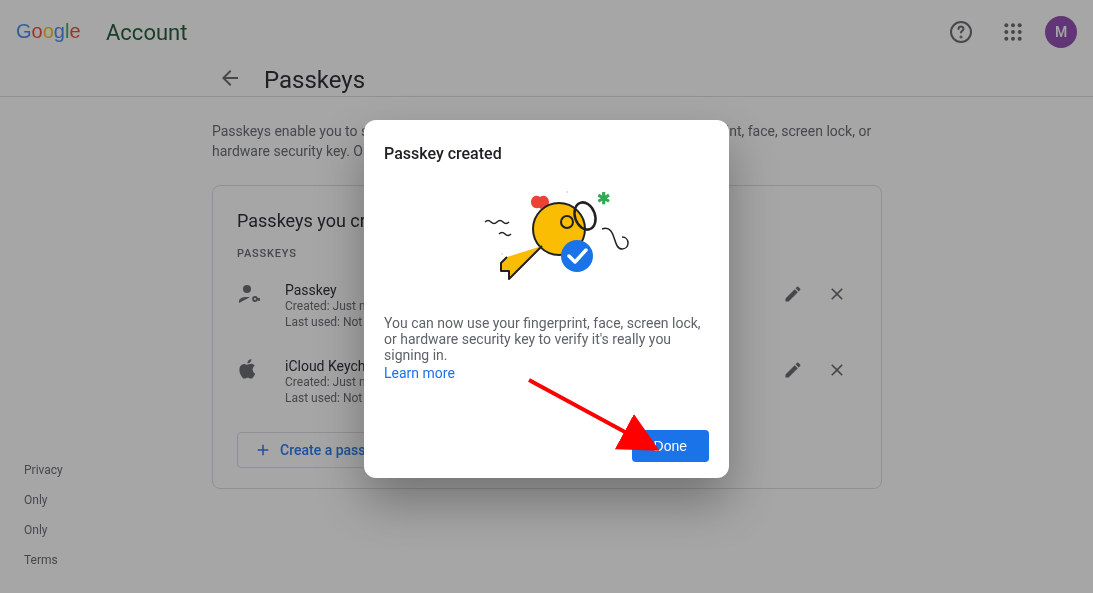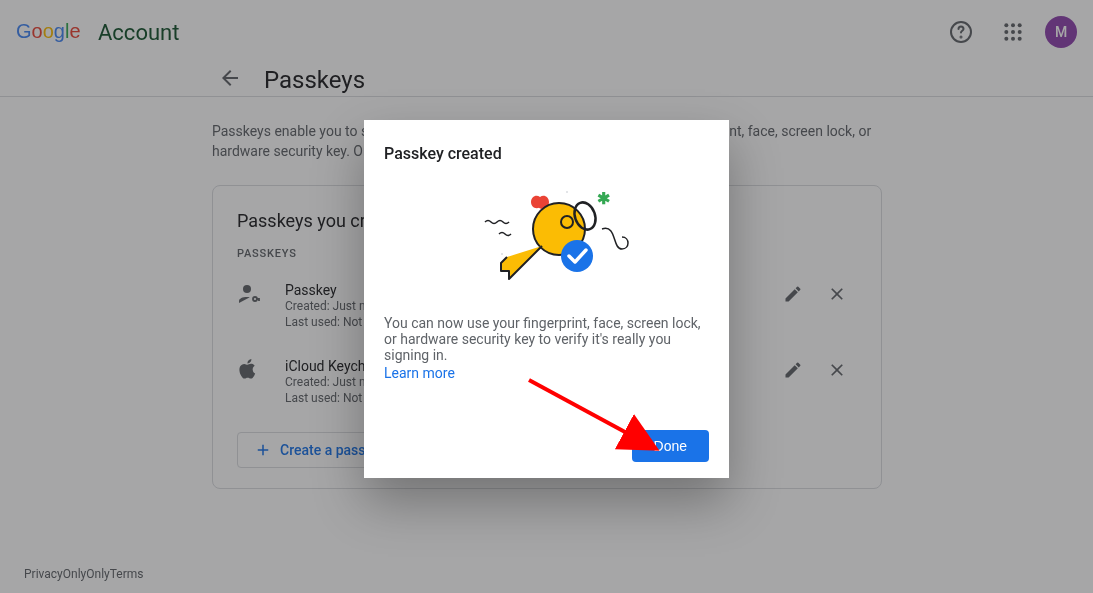--- a/index.html
+++ b/index.html
@@ -12,21 +12,21 @@
       overflow: hidden;
       position: relative;
     }
     .header {
       display: flex;
       align-items: center;
       justify-content: space-between;
       padding: 8px 16px;
       height: 64px;
     }
-    .header-left { display: flex; align-items: center; gap: 8px; justify-content: center; }
+    .header-left { display: flex; align-items: center; gap: 16px; justify-content: center; }
     .google-logo { height: 24px; }
     .account-text { font-size: 22px; color: #14532d; font-weight: 400; }
     .header-right { display: flex; align-items: center; gap: 12px; }
     .icon-btn {
       width: 40px; height: 40px; border-radius: 50%;
       display: flex; align-items: center; justify-content: center;
       cursor: pointer; color: #5f6368;
     }
     .avatar {
       width: 32px; height: 32px; border-radius: 50%;
@@ -63,32 +63,32 @@
     .pk-meta { font-size: 12px; color: #5f6368; line-height: 16px; }
     .pk-actions { display: flex; gap: 20px; padding-right: 8px; }
     .pk-action { color: #5f6368; cursor: pointer; width: 24px; height: 24px; display:flex; align-items:center; justify-content:center; }
     .create-btn {
       display: inline-flex; align-items: center; gap: 8px;
       border: 1px solid #dadce0; border-radius: 4px;
       padding: 8px 16px; color: #1a73e8; font-size: 14px;
       font-weight: 500; cursor: pointer; margin-top: 12px;
     }
     .footer {
-      position: absolute; bottom: 12px; left: 24px;
-      display: flex; font-size: 12px; color: #5f6368;
+      position: absolute; bottom: 26px; left: 24px;
+      display: flex; gap: 16px; font-size: 12px; color: #5f6368; flex-direction: column;
     }
     .footer a { color: #5f6368; text-decoration: none; cursor: pointer; }
     
     .scrim {
       position: absolute; inset: 0;
       background: rgba(32,33,36,0.4);
       display: flex; align-items: flex-start; justify-content: center;
     }
     .modal {
-      background: #fff; border-radius: 0;
+      background: #fff; border-radius: 12px;
       width: 365px; margin-top: 120px;
       padding: 24px 20px 16px;
       box-shadow: 0 24px 48px rgba(0,0,0,0.3);
       position: relative;
     }
     .modal-title { font-size: 16px; font-weight: 500; color: #202124; margin-bottom: 16px; }
     .modal-illustration { height: 120px; display: flex; align-items: center; justify-content: center; margin-bottom: 16px; position: relative; }
     .modal-body { font-size: 14px; color: #5f6368; line-height: 16px; }
     .modal-link { color: #1a73e8; font-size: 14px; cursor: pointer; display:inline-block; }
     .modal-actions { display: flex; justify-content: flex-end; margin-top: 48px; }

